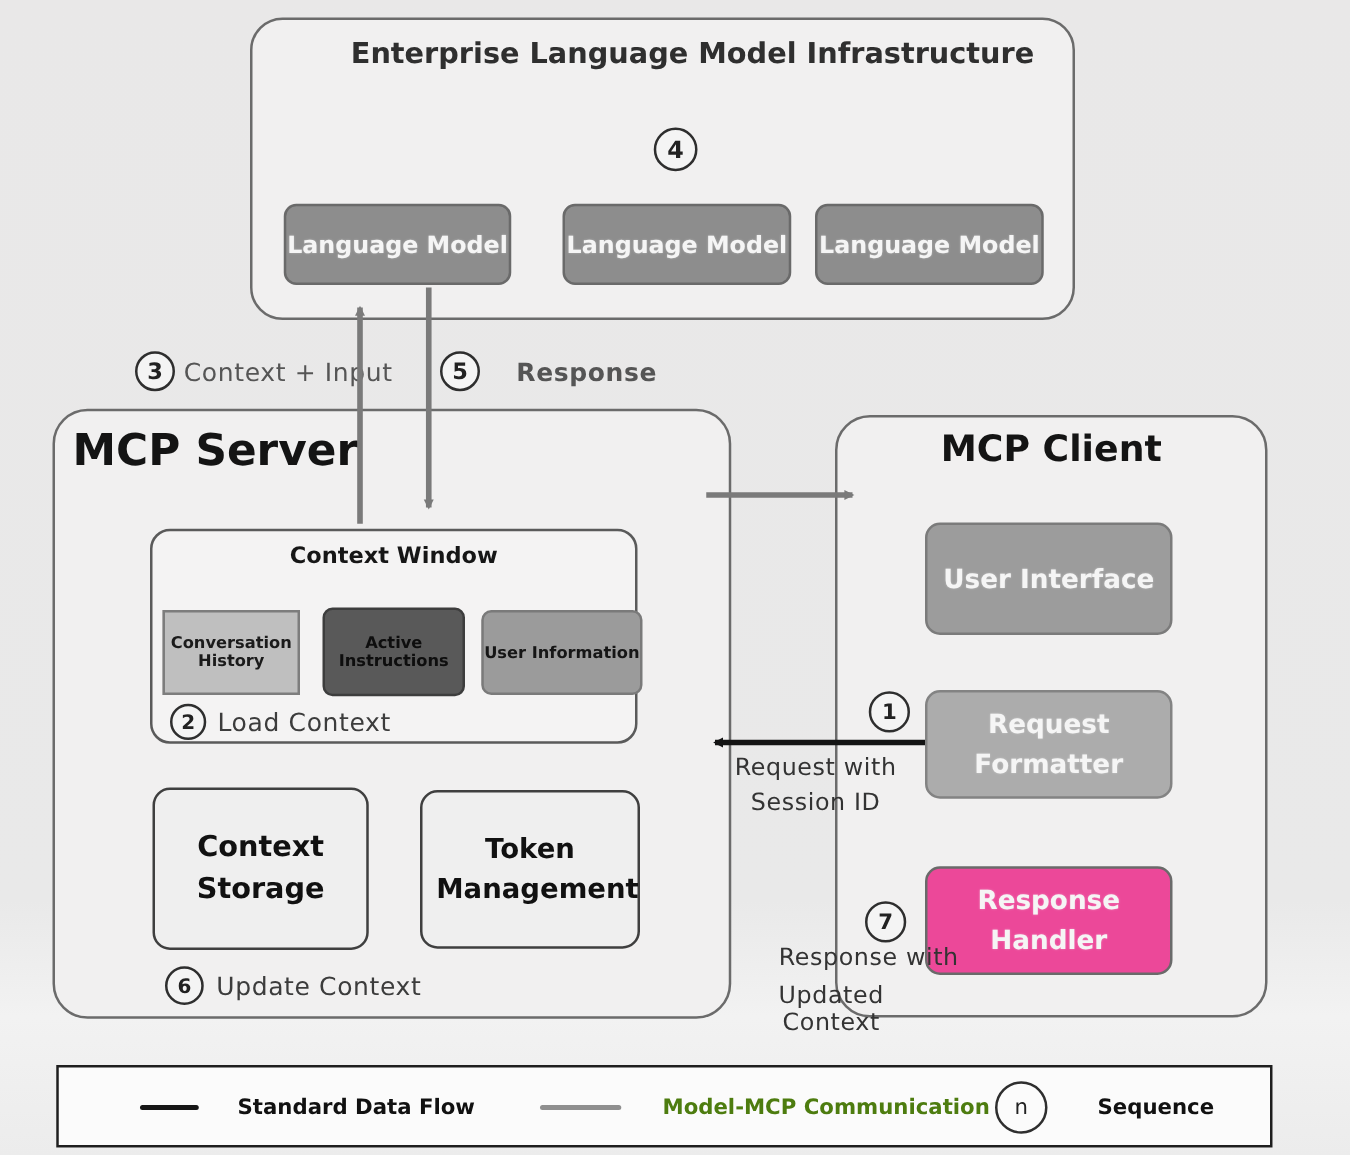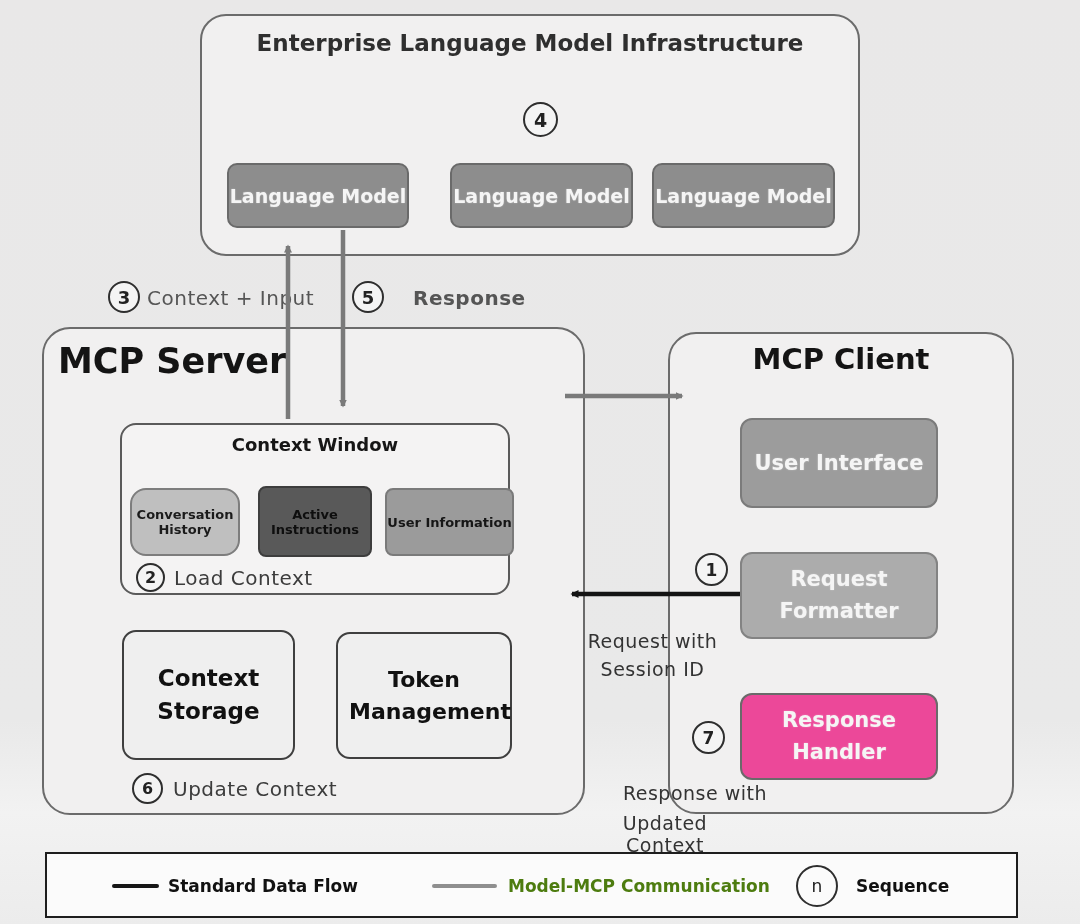--- a/index.html
+++ b/index.html
@@ -22,56 +22,56 @@
   }
   .node.gray{background:#8d8d8d;border:2px solid #6a6a6a;color:#f5f5f5;
     text-shadow:0 0 2px rgba(255,255,255,.35);}
   .node.outline{background:#efefef;border:2px solid #3f3f3f;color:#111;}
   .seq{
     position:absolute;border-radius:50%;background:#f4f4f4;border:2.5px solid #2e2e2e;
     display:flex;align-items:center;justify-content:center;color:#222;
     font-weight:bold;box-sizing:border-box;
   }
   .hand{position:absolute;color:#555;font-size:20px;letter-spacing:.5px;}
-  .hand.dark{color:#333;font-size:19px;margin-top:27px;}
+  .hand.dark{color:#333;font-size:19px;}
   .centered{display:flex;align-items:center;justify-content:center;text-align:center;}
   svg.overlay{position:absolute;left:0;top:0;pointer-events:none;}
   .legend{
     position:absolute;left:45px;top:852px;width:973px;height:66px;background:#fbfbfb;
     border:2.5px solid #1e1e1e;box-sizing:border-box;
   }
-  .legend-label{position:absolute;top:876px;font-size:17px;font-weight:bold;color:#111;}
+  .legend-label{position:absolute;top:876px;font-size:17px;font-weight:bold;color:#111;margin-left:22px;}
   .legend-label.gray{color:#4d7c0f;text-align:center;}
   .legend-line{position:absolute;top:884px;height:4px;border-radius:2px;}
 </style>
 </head>
 <body>
 
 <div class="panel" style="left:200px;top:14px;width:660px;height:242px;border-radius:26px;"></div>
-<div class="abs panel-title centered" style="left:200px;top:30px;width:660px;font-size:23px;">Enterprise Language Model Infrastructure</div>
+<div class="abs panel-title centered" style="left:200px;top:30px;width:660px;font-size:23px;padding-left:24px;">Enterprise Language Model Infrastructure</div>
 
 <div class="seq" style="left:523px;top:102px;width:35px;height:35px;font-size:19px;">4</div>
 
 <div class="node gray" style="left:227px;top:163px;width:182px;height:65px;font-size:19px;">Language Model</div>
 <div class="node gray" style="left:450px;top:163px;width:183px;height:65px;font-size:19px;">Language Model</div>
 <div class="node gray" style="left:652px;top:163px;width:183px;height:65px;font-size:19px;">Language Model</div>
 
 <div class="seq" style="left:108px;top:281px;width:32px;height:32px;font-size:18px;">3</div>
 <div class="hand" style="left:147px;top:286px;">Context + Input</div>
 
 <div class="seq" style="left:352px;top:281px;width:32px;height:32px;font-size:18px;">5</div>
 <div class="hand" style="left:413px;top:286px;font-weight:bold;">Response</div>
 
 <div class="panel" style="left:42px;top:327px;width:543px;height:488px;"></div>
 <div class="abs panel-title" style="left:58px;top:341px;font-size:35px;color:#141414;">MCP Server</div>
 
 <div class="panel" style="left:120px;top:423px;width:390px;height:172px;border-radius:16px;background:#f4f3f3;border-color:#5a5a5a;"></div>
 <div class="abs panel-title centered" style="left:120px;top:434px;width:390px;font-size:18px;color:#161616;">Context Window</div>
 
-<div class="node" style="left:130px;top:488px;width:110px;height:68px;background:#bfbfbf;border:2px solid #7d7d7d;color:#1b1b1b;font-size:13px;border-radius:16px;">Conversation History</div>
+<div class="node" style="left:130px;top:488px;width:110px;height:68px;background:#bfbfbf;border:2px solid #7d7d7d;color:#1b1b1b;font-size:13px;border-radius:0;">Conversation History</div>
 <div class="node" style="left:258px;top:486px;width:114px;height:71px;background:#595959;border:2px solid #3d3d3d;color:#0e0e0e;font-size:13px;border-radius:8px;">Active Instructions</div>
 <div class="node" style="left:385px;top:488px;width:129px;height:68px;background:#9b9b9b;border:2px solid #7a7a7a;color:#161616;font-size:13px;border-radius:8px;">User Information</div>
 
 <div class="seq" style="left:136px;top:563px;width:29px;height:29px;font-size:16px;">2</div>
 <div class="hand" style="left:174px;top:566px;color:#3c3c3c;">Load Context</div>
 
 <div class="node outline" style="left:122px;top:630px;width:173px;height:130px;font-size:23px;border-radius:14px;line-height:1.45;">
   <span style="width:120px;">Context Storage</span>
 </div>
 <div class="node outline" style="left:336px;top:632px;width:176px;height:127px;font-size:22px;border-radius:14px;line-height:1.45;">

